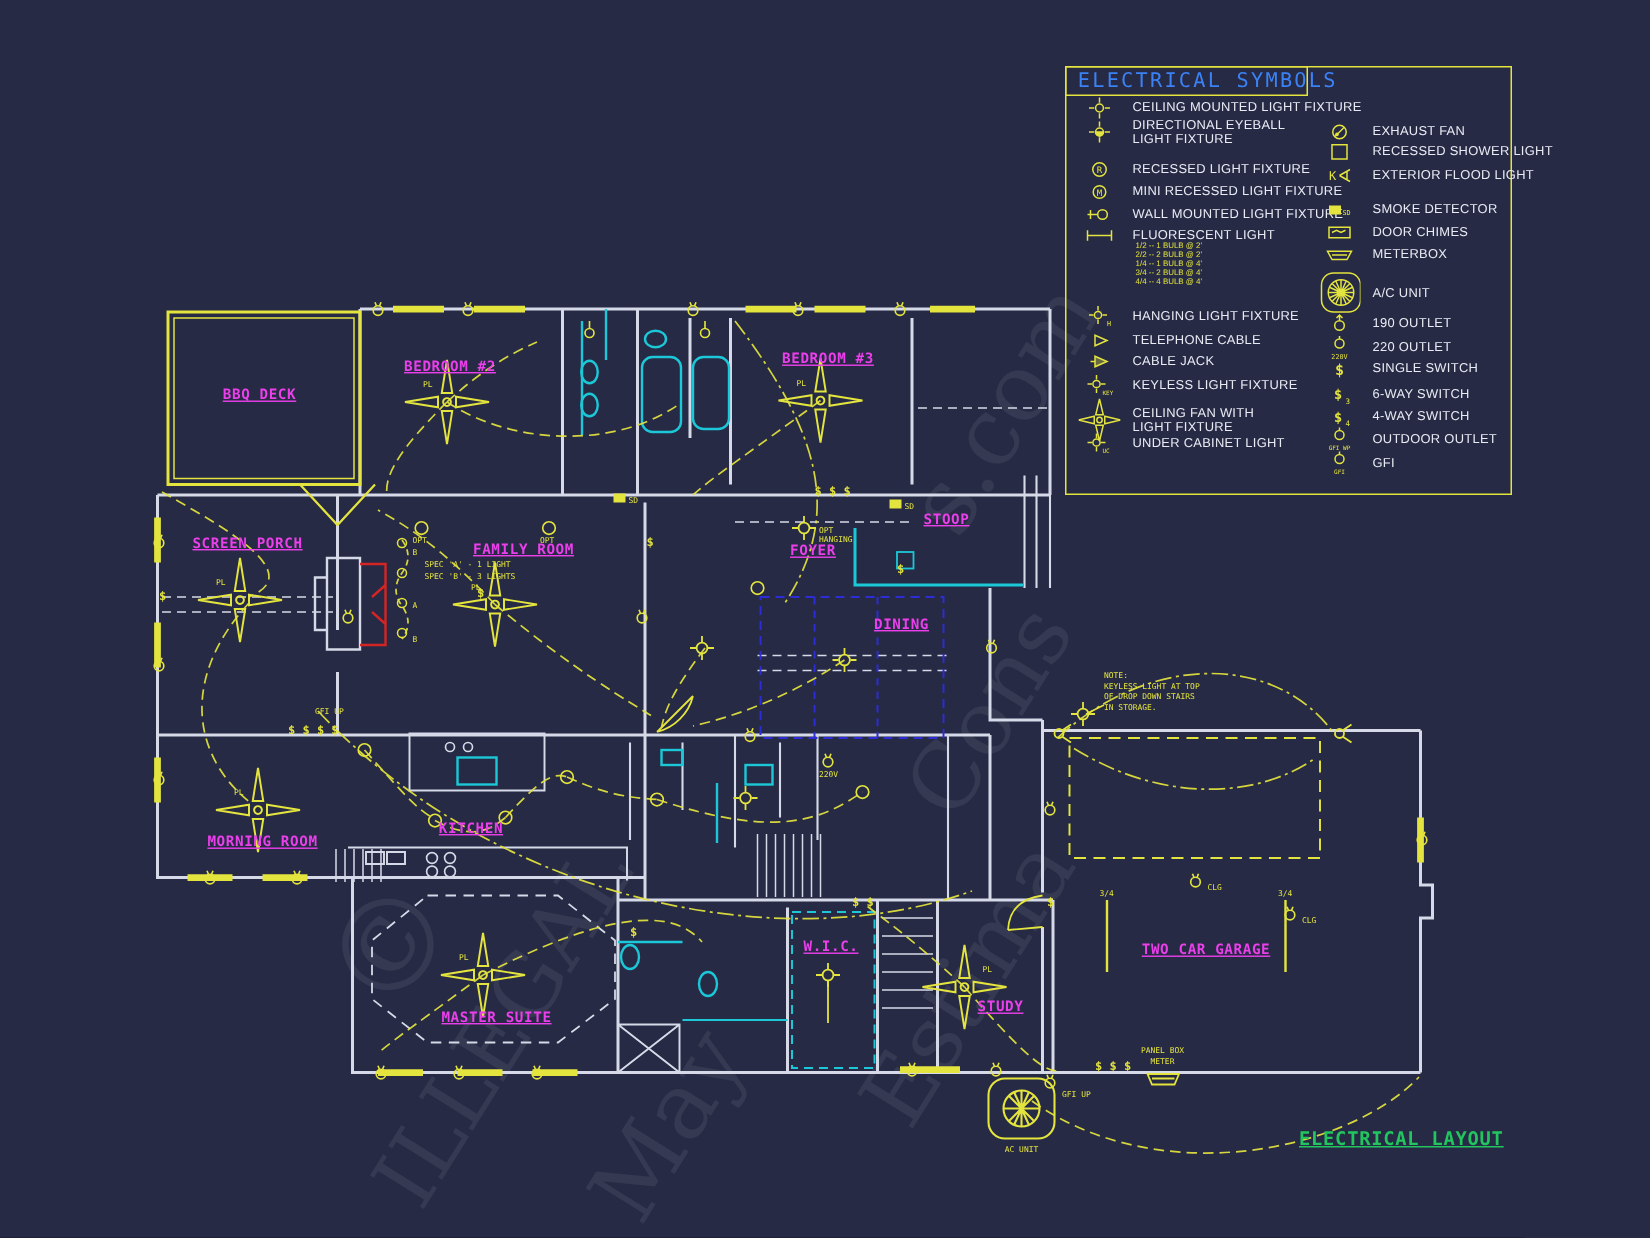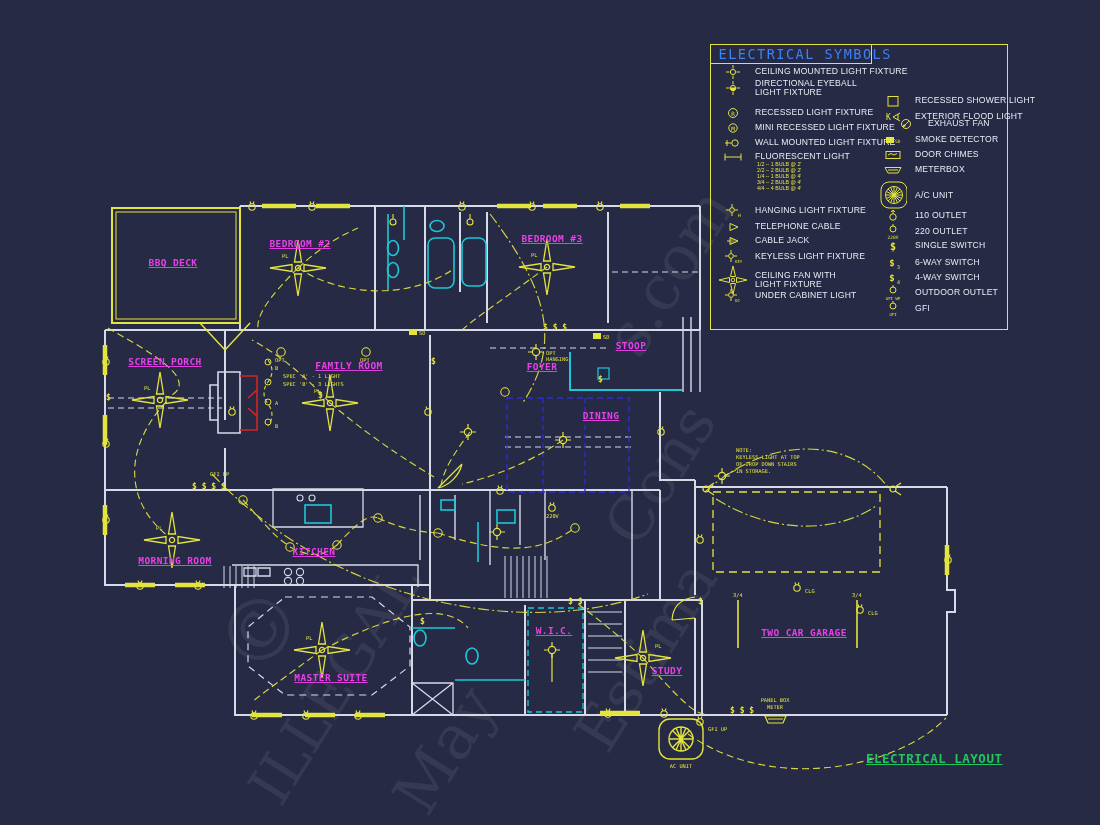--- a/index.html
+++ b/index.html
@@ -446,21 +446,21 @@
             <g transform="translate(9,7)" stroke="#e4e43e" fill="none">
               <circle r="2.4"></circle>
               <path d="M0,-6 V-3 M0,3 V6 M-6,0 H-3 M3,0 H6"></path>
             </g>
             <text x="13" y="14" font-size="4" fill="#e4e43e">UC</text>
           </svg>
         </span>
       <span class="lab">UNDER CABINET LIGHT</span>
     </div>
 
-    <div class="lrow" style="left:181px;top:36px;margin-top:36px;">
+    <div class="lrow" style="left:168px;top:36px;">
       <span class="sym">
           <svg width="22" height="16">
             <circle cx="11" cy="8" r="4.5" stroke="#e4e43e" fill="none"></circle>
             <path d="M8,11 L14,5" stroke="#e4e43e"></path>
             <circle cx="9.3" cy="9.6" r="1.2" fill="#e4e43e"></circle>
           </svg>
         </span>
       <span class="lab">EXHAUST FAN</span>
     </div>
     <div class="lrow" style="left:168px;top:49px;">
@@ -518,21 +518,21 @@
         </span>
       <span class="lab">A/C UNIT</span>
     </div>
     <div class="lrow" style="left:168px;top:164px;">
       <span class="sym">
           <svg width="22" height="16">
             <circle cx="11" cy="9" r="3.2" stroke="#e4e43e" fill="none"></circle>
             <path d="M11,2 V5.8 M9,4 L11,2 L13,4" stroke="#e4e43e" fill="none"></path>
           </svg>
         </span>
-      <span class="lab">110 OUTLET</span>
+      <span class="lab">190 OUTLET</span>
     </div>
     <div class="lrow" style="left:168px;top:180px;">
       <span class="sym">
           <svg width="22" height="18">
             <circle cx="11" cy="6" r="3" stroke="#e4e43e" fill="none"></circle>
             <path d="M11,1 V3" stroke="#e4e43e"></path>
             <text x="11" y="16" text-anchor="middle" font-size="4.5" fill="#e4e43e">220V</text>
           </svg>
         </span>
       <span class="lab">220 OUTLET</span>

